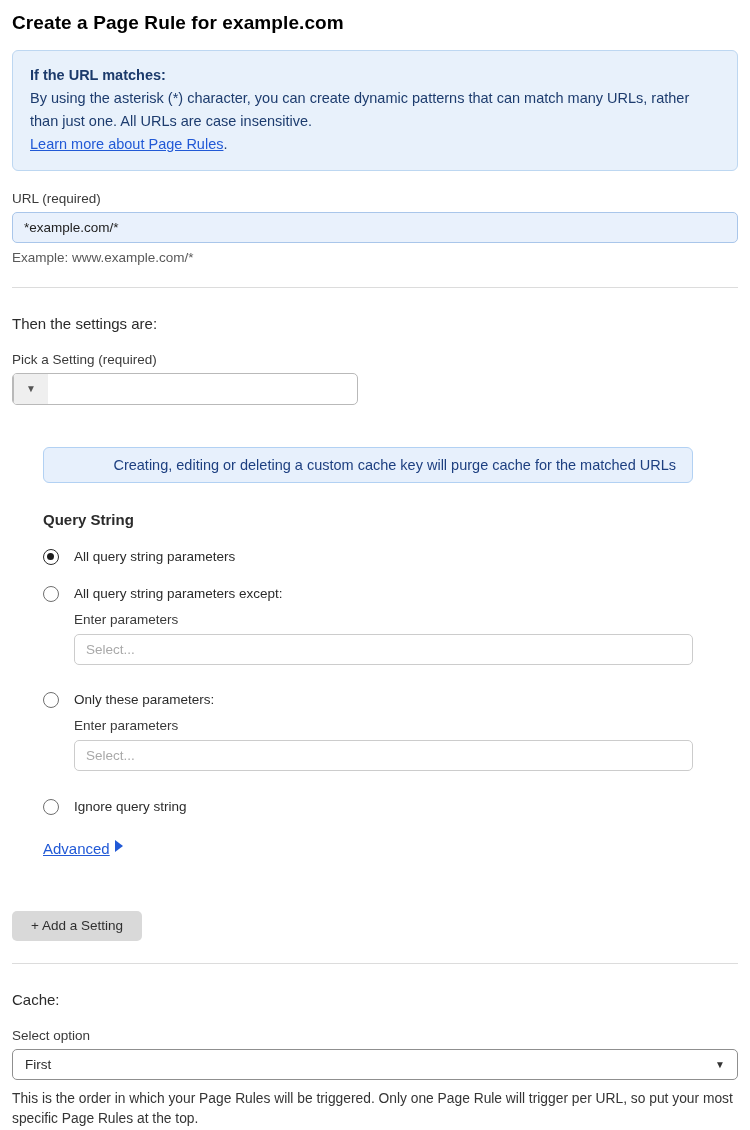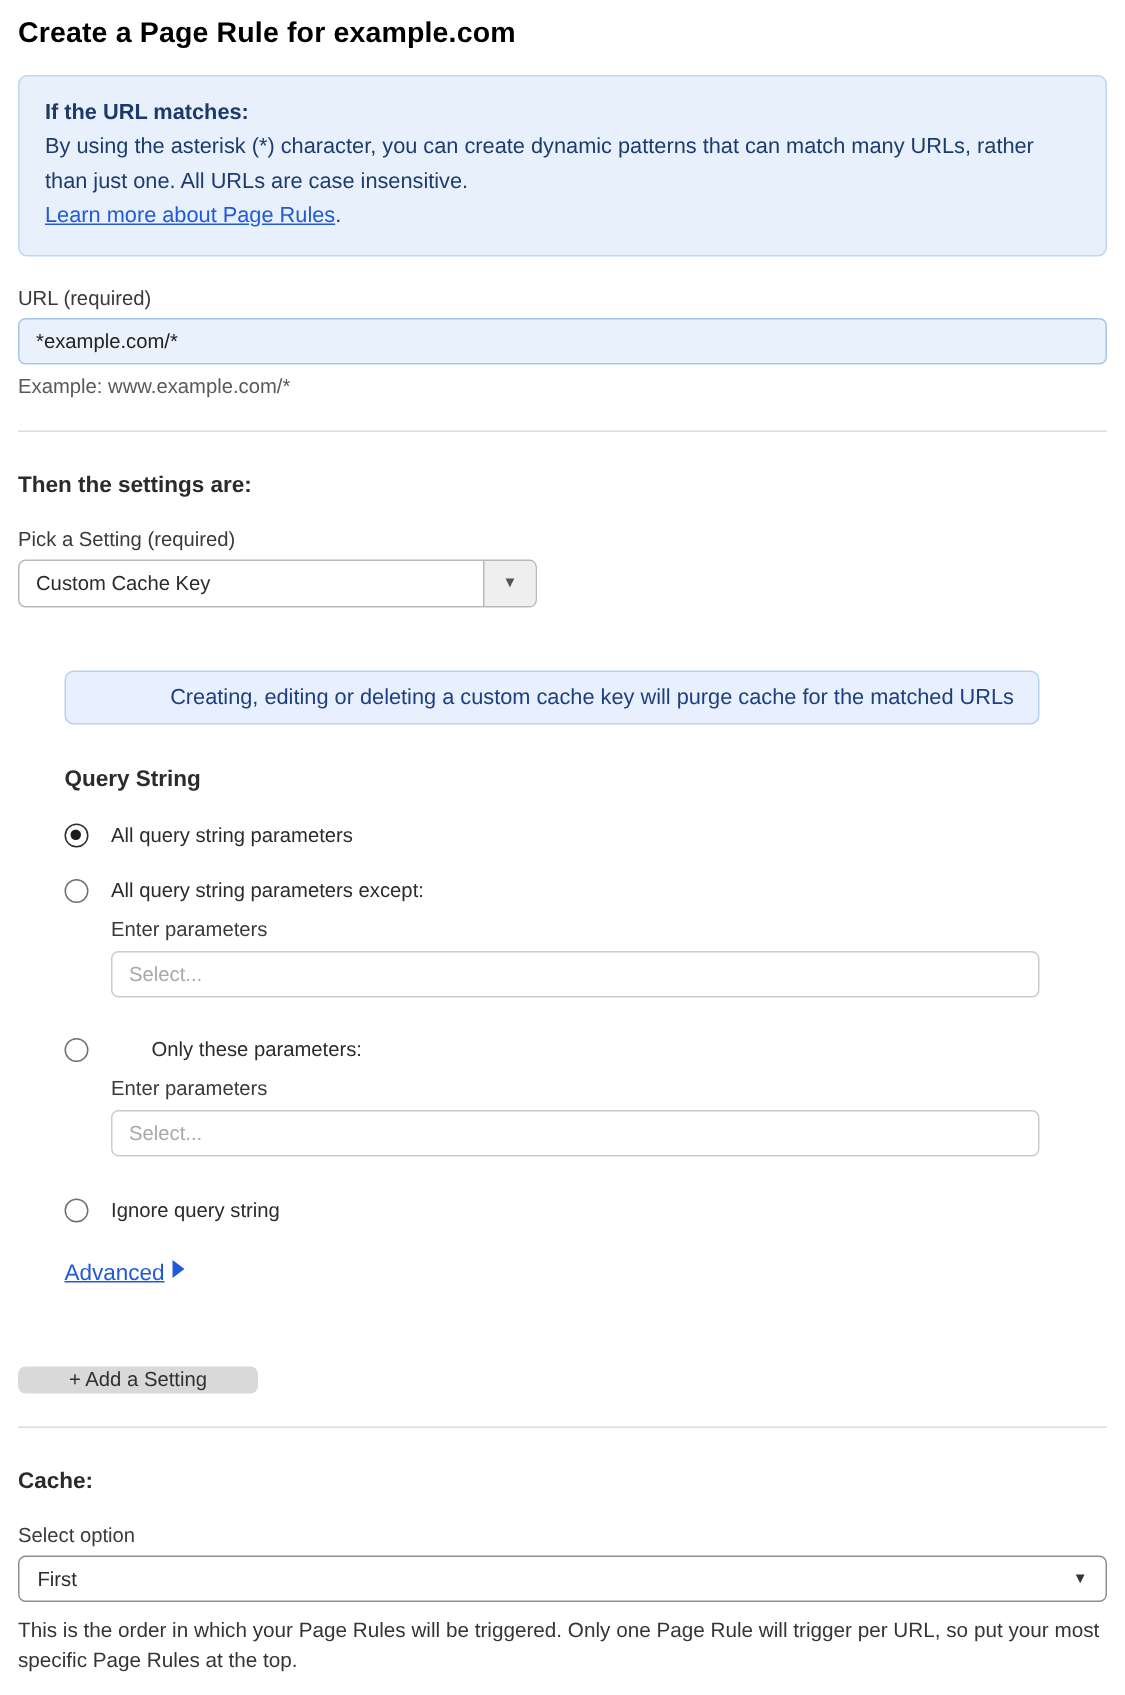--- a/index.html
+++ b/index.html
@@ -63,21 +63,21 @@
     color: #595959;
     margin-top: 7px;
   }
   hr.divider {
     border: none;
     border-top: 1px solid #dcdcdc;
     margin: 22px 0 0 0;
   }
   .section-heading {
     font-size: 15px;
-    font-weight: bold;
+    font-weight: normal;
     color: #2b2b2b;
     margin-top: 27px;
   }
   
   .setting-select {
     margin-top: 6px;
     width: 346px;
     height: 32px;
     display: flex;
     border: 1px solid #b9b9b9;
@@ -186,26 +186,26 @@
     width: 0; height: 0;
     border-top: 6px solid transparent;
     border-bottom: 6px solid transparent;
     border-left: 8px solid #2159d6;
   }
   
   .btn {
     display: inline-flex;
     align-items: center;
     justify-content: center;
-    height: 18px;
+    height: 30px;
     border: none;
     border-radius: 5px;
     font-family: "Liberation Sans", sans-serif;
     font-size: 13.5px;
-    padding: 0 34px;
+    padding: 0 19px;
     cursor: pointer;
   }
   .btn-gray { background: #d9d9d9; color: #303030; }
   .add-setting-btn { margin-top: 53px; }
   
   .order-select {
     margin-top: 6px;
     width: 726px;
     height: 31px;
     border: 1px solid #8f8f8f;
@@ -245,21 +245,20 @@
 <div class="field-label">URL (required)</div>
 <input class="url-input" type="text" value="*example.com/*" style="">
 <div class="hint-text">Example: www.example.com/*</div>
 
 <hr class="divider">
 
 <div class="section-heading">Then the settings are:</div>
 
 <div class="field-label">Pick a Setting (required)</div>
 <div class="setting-select">
-  <div class="value">Custom Cache Key</div>
   <div class="arrow-seg">▼</div>
 </div>
 
 <div class="notice-box">Creating, editing or deleting a custom cache key will purge cache for the matched URLs</div>
 
 <div class="qs-section">
   <div class="qs-heading">Query String</div>
 
   <div class="radio-row">
     <span class="radio-circle checked"></span>
@@ -268,21 +267,21 @@
 
   <div class="radio-row">
     <span class="radio-circle"></span>
     <span class="radio-label">All query string parameters except:</span>
   </div>
   <div class="sub-field">
     <div class="sub-label">Enter parameters</div>
     <input class="param-input" type="text" placeholder="Select..." style="">
   </div>
 
-  <div class="radio-row" style="margin-top:27px;gap:27px;">
+  <div class="radio-row" style="margin-top:27px;">
     <span class="radio-circle"></span>
     <span class="radio-label">Only these parameters:</span>
   </div>
   <div class="sub-field">
     <div class="sub-label">Enter parameters</div>
     <input class="param-input" type="text" placeholder="Select..." style="">
   </div>
 
   <div class="radio-row" style="margin-top:28px;">
     <span class="radio-circle"></span>

